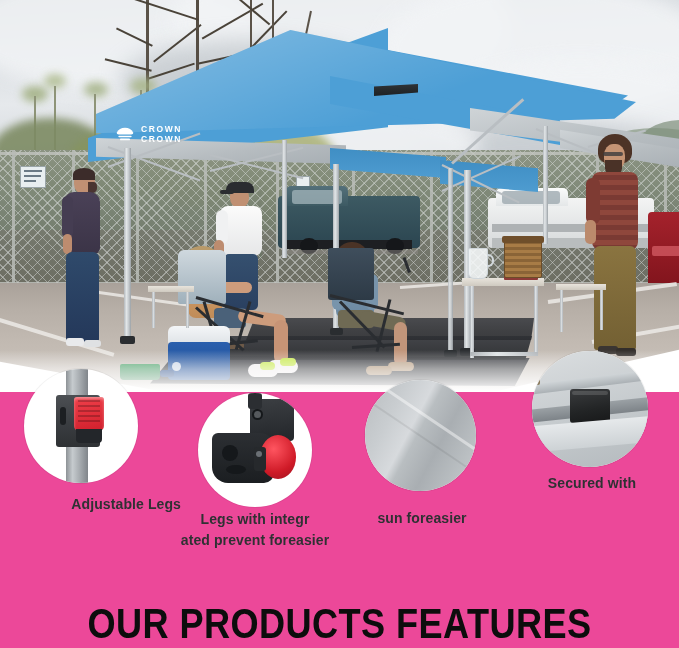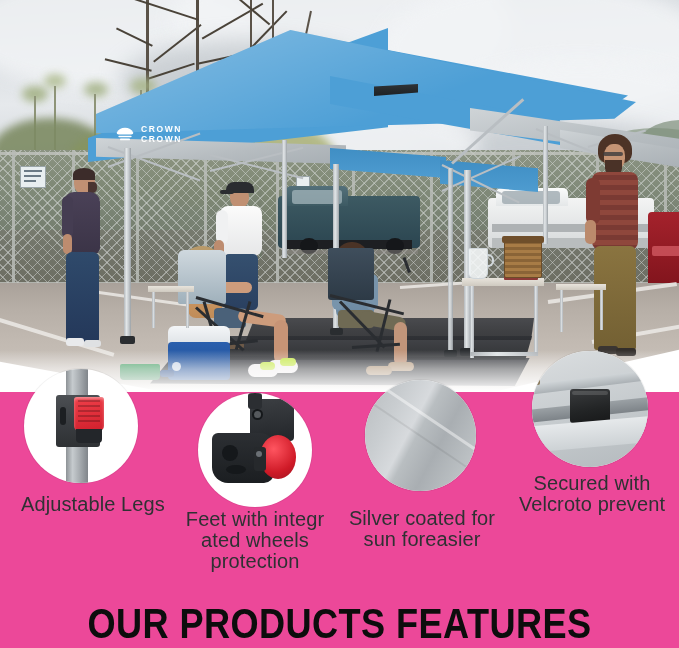--- a/index.html
+++ b/index.html
@@ -107,22 +107,22 @@
   .c4-bar { position:absolute; background:linear-gradient(180deg,#9ba1a5,#7d8388); }
   .c4-strap { position:absolute; background:linear-gradient(170deg,#3a3c3e,#222425 60%,#171819); border-radius:3px; }
   .c4-rail { position:absolute; background:linear-gradient(180deg,#cfd4d7,#aab0b4); }
 
   
   #logo { position:absolute; color:#fff; }
   #logo .crown { display:block; }
   #logo .ltext { font-size:8.5px; font-weight:700; letter-spacing:1.6px; line-height:10px; }
 
   
-  .cap { position:absolute; color:#2f3133; font-size:20px; line-height:21px;
-         font-weight:400; letter-spacing:.1px; }
+  .cap { position:absolute; color:#2f3133; font-size:14px; line-height:21px;
+         font-weight:700; letter-spacing:.1px; }
 
   
   #headline { position:absolute; left:0; top:600px; width:679px; text-align:center;
               font-family:"Liberation Sans Narrow","Liberation Sans", sans-serif;
               font-size:42px; font-weight:700; letter-spacing:.5px; color:#0d0d0d;
               transform:scaleX(.86); transform-origin:center; white-space:nowrap; }
 </style>
 </head>
 <body>
 
@@ -444,32 +444,30 @@
   <div class="det" style="left:532px; top:351px; width:116px; height:116px;">
     <div class="c4-sil" style="left:-14px; top:-14px; width:150px; height:150px;"></div>
     <div class="c4-rail" style="left:-14px; top:26px; width:150px; height:10px; transform:rotate(-7deg);"></div>
     <div class="c4-bar" style="left:-14px; top:52px; width:150px; height:13px; transform:rotate(-6deg);"></div>
     <div class="c4-strap" style="left:38px; top:38px; width:40px; height:34px;"></div>
     <div style="position:absolute;left:40px;top:40px;width:36px;height:4px;background:rgba(255,255,255,.14);border-radius:2px;"></div>
     <div class="c4-rail" style="left:-14px; top:70px; width:150px; height:26px; transform:rotate(-5deg); background:linear-gradient(180deg,#e6e9eb,#cdd2d5);"></div>
     <div style="position:absolute;left:-6px;top:22px;width:14px;height:12px;background:#8a7a5c;border-radius:2px;"></div>
   </div>
 
-  <div class="cap" style="left:21px;  top:494px; width:160px; text-align:left;">Adjustable Legs</div>
+  <div class="cap" style="left:21px;  top:494px; width:160px; text-align:right;">Adjustable Legs</div>
 
   <div class="cap" style="left:162px; top:509px; width:186px; text-align:center;">
-    <div>Feet with integr</div>
-    <div>ated wheels protection</div>
+    <div>Legs with integr</div>
+    <div>ated prevent foreasier</div>
   </div>
 
   <div class="cap" style="left:340px; top:508px; width:164px; text-align:center;">
-    <div>Silver coated for</div>
     <div>sun foreasier</div>
   </div>
 
   <div class="cap" style="left:506px; top:473px; width:172px; text-align:center;">
     <div>Secured with</div>
-    <div>Velcroto prevent</div>
   </div>
 
   <div id="headline">OUR PRODUCTS FEATURES</div>
 
 </div>
 
 </body></html>

